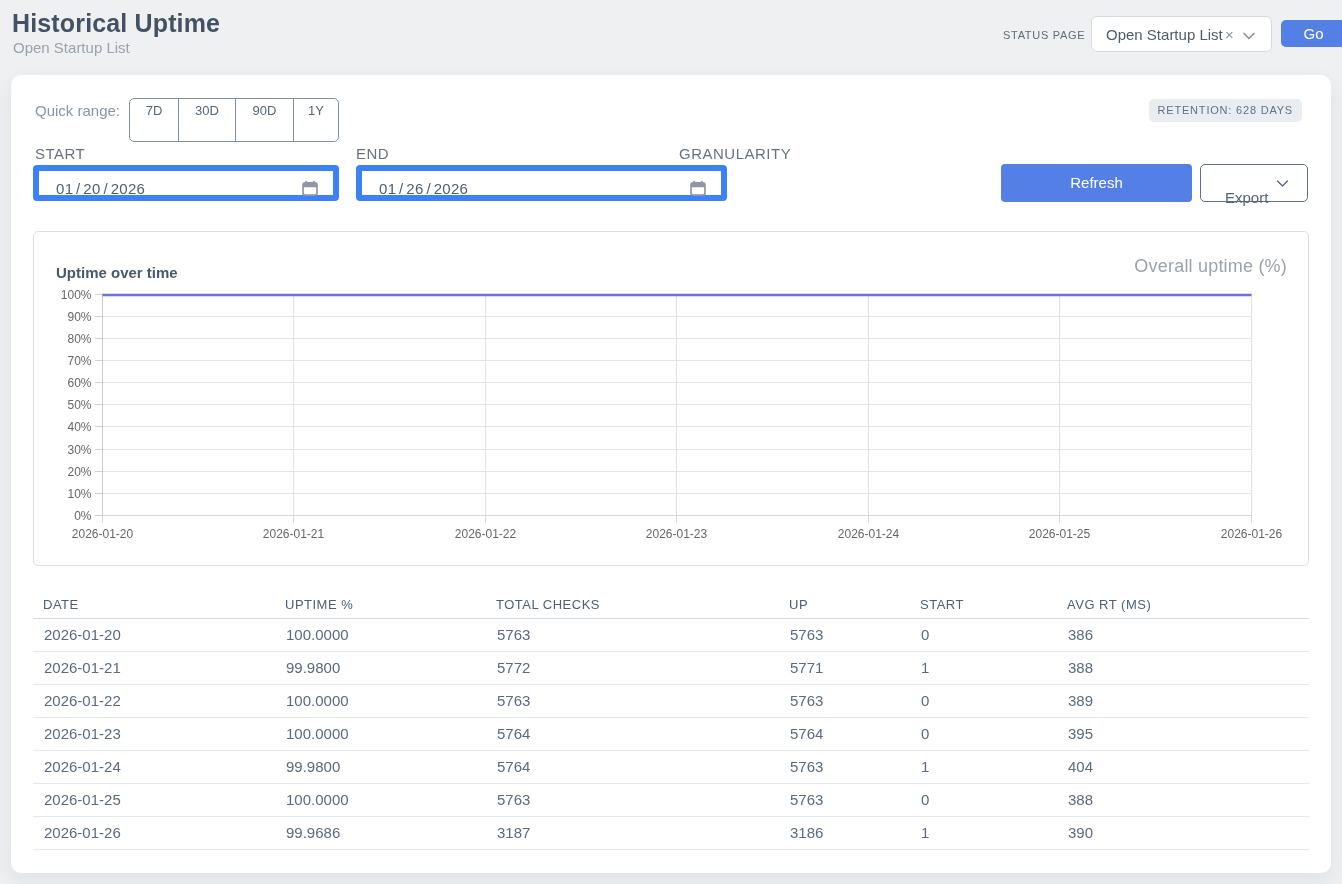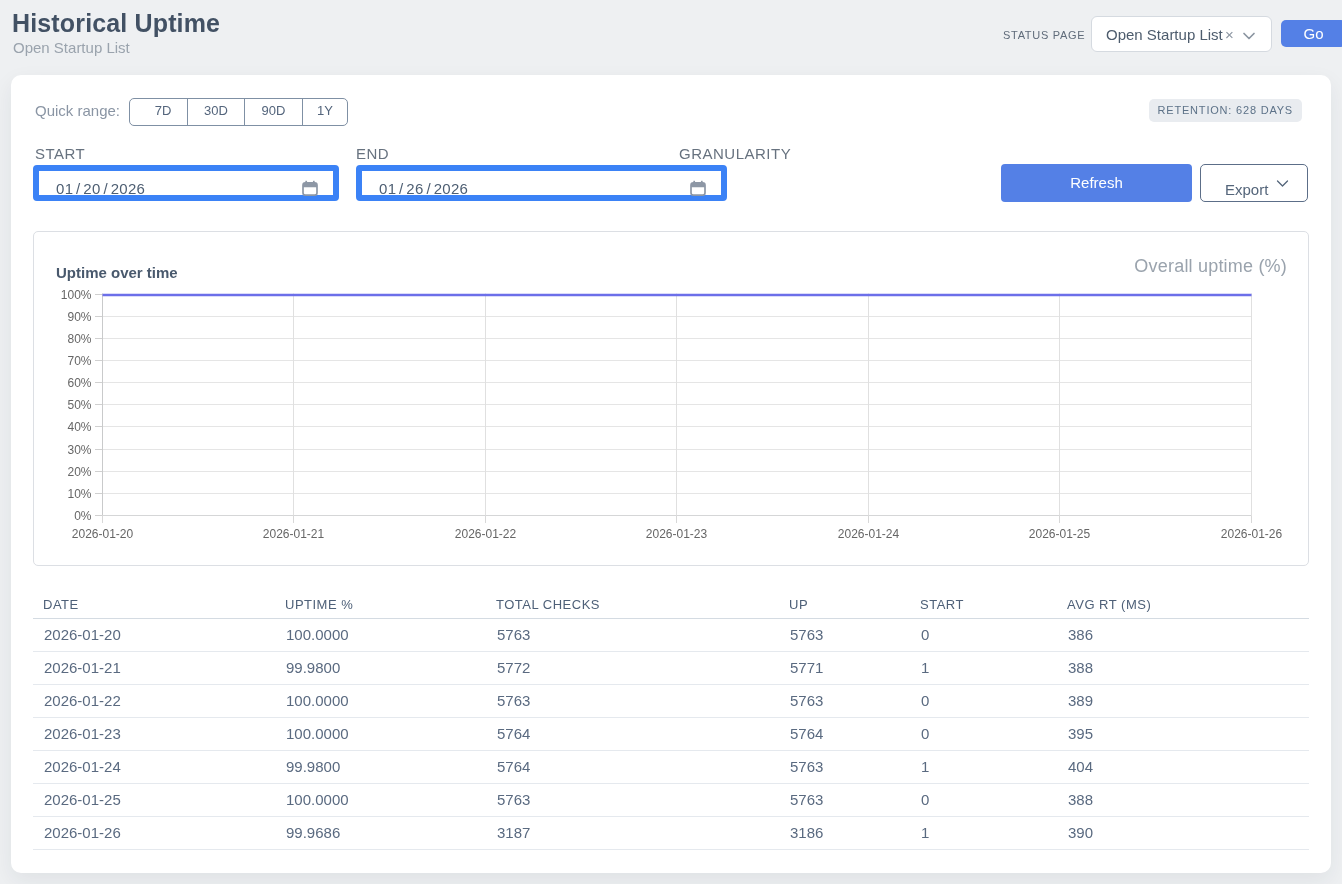--- a/index.html
+++ b/index.html
@@ -13,33 +13,33 @@
   #sel-status { left:1091px; top:16px; width:181px; height:36px; background:#fff; border:1px solid #d5dae0; border-radius:6px; }
   #sel-status .txt { position:absolute; left:14px; top:9px; font-size:15px; color:#4d5c6d; }
   #sel-status .x { position:absolute; left:133px; top:9px; font-size:15px; color:#8b95a1; }
   #sel-status svg { position:absolute; right:15px; top:14px; }
   #go-btn { left:1281px; top:20px; width:65px; height:27px; background:#5480e6; border-radius:5px; color:#fff; font-size:15px; text-align:center; line-height:27px; }
 
   
   #card { left:11px; top:75px; width:1320px; height:798px; background:#fff; border-radius:10px; box-shadow:0 8px 22px rgba(30,41,59,0.07); }
 
   #qr-label { left:24px; top:27px; font-size:15px; color:#8a95a4; }
-  #qr-group { left:118px; top:23px; height:28px; display:flex; border:1px solid #7f90a4; border-radius:5px; overflow:hidden;padding-left:9px; }
+  #qr-group { left:118px; top:23px; height:44px; display:flex; border:1px solid #7f90a4; border-radius:5px; overflow:hidden; }
   #qr-group div { font-size:13px; color:#54657c; line-height:24px; text-align:center; border-left:1px solid #7f90a4; }
   #qr-group div:first-child { border-left:none; }
   #badge { right:29px; top:24px; height:23px; padding:0 9px; background:#e9ecf0; border-radius:5px; font-size:11px; font-weight:500; letter-spacing:0.8px; color:#5d7288; line-height:23px; }
 
   .flabel { top:70px; font-size:15px; font-weight:500; letter-spacing:0.5px; color:#67727f; }
   .inputbox { top:90px; height:36px; background:#fff; border:6px solid #3b82f6; border-radius:4px; }
   .inputbox .val { position:absolute; left:17px; top:9px; font-size:15px; color:#4d5e72; letter-spacing:0.3px; }
   .calicon { position:absolute; right:15px; top:9px; }
   .chev { position:absolute; right:15px; top:14px; }
   #refresh-btn { left:990px; top:89px; width:191px; height:38px; background:#5480e6; border-radius:4px; color:#fff; font-size:15px; text-align:center; line-height:38px; }
   #export-btn { left:1189px; top:89px; width:108px; height:38px; background:#fff; border:1px solid #5c6e88; border-radius:5px; font-size:15px; color:#54657a; }
-  #export-btn span { position:absolute; left:24px; top:16px; }
+  #export-btn span { position:absolute; left:24px; top:24px; }
   #export-btn svg { position:absolute; right:18px; top:15px; }
 
   
   #chart-card { left:22px; top:156px; width:1276px; height:335px; border:1px solid #dcdfe4; border-radius:5px; background:#fff; }
   #chart-title { left:22px; top:32px; font-size:15px; font-weight:700; color:#49596d; }
   #chart-right { right:21px; top:24px; font-size:18px; letter-spacing:0.2px; color:#9aa3ad; }
 
   
   #tbl { position:absolute; left:22px; top:514px; width:1276px; border-collapse:collapse; table-layout:fixed; }
   #tbl th { height:29px; text-align:left; padding:3px 0 0 10px; font-size:13px; font-weight:400; letter-spacing:0.5px; color:#4e6078; border-bottom:1px solid #d4dbe2; vertical-align:middle; }

